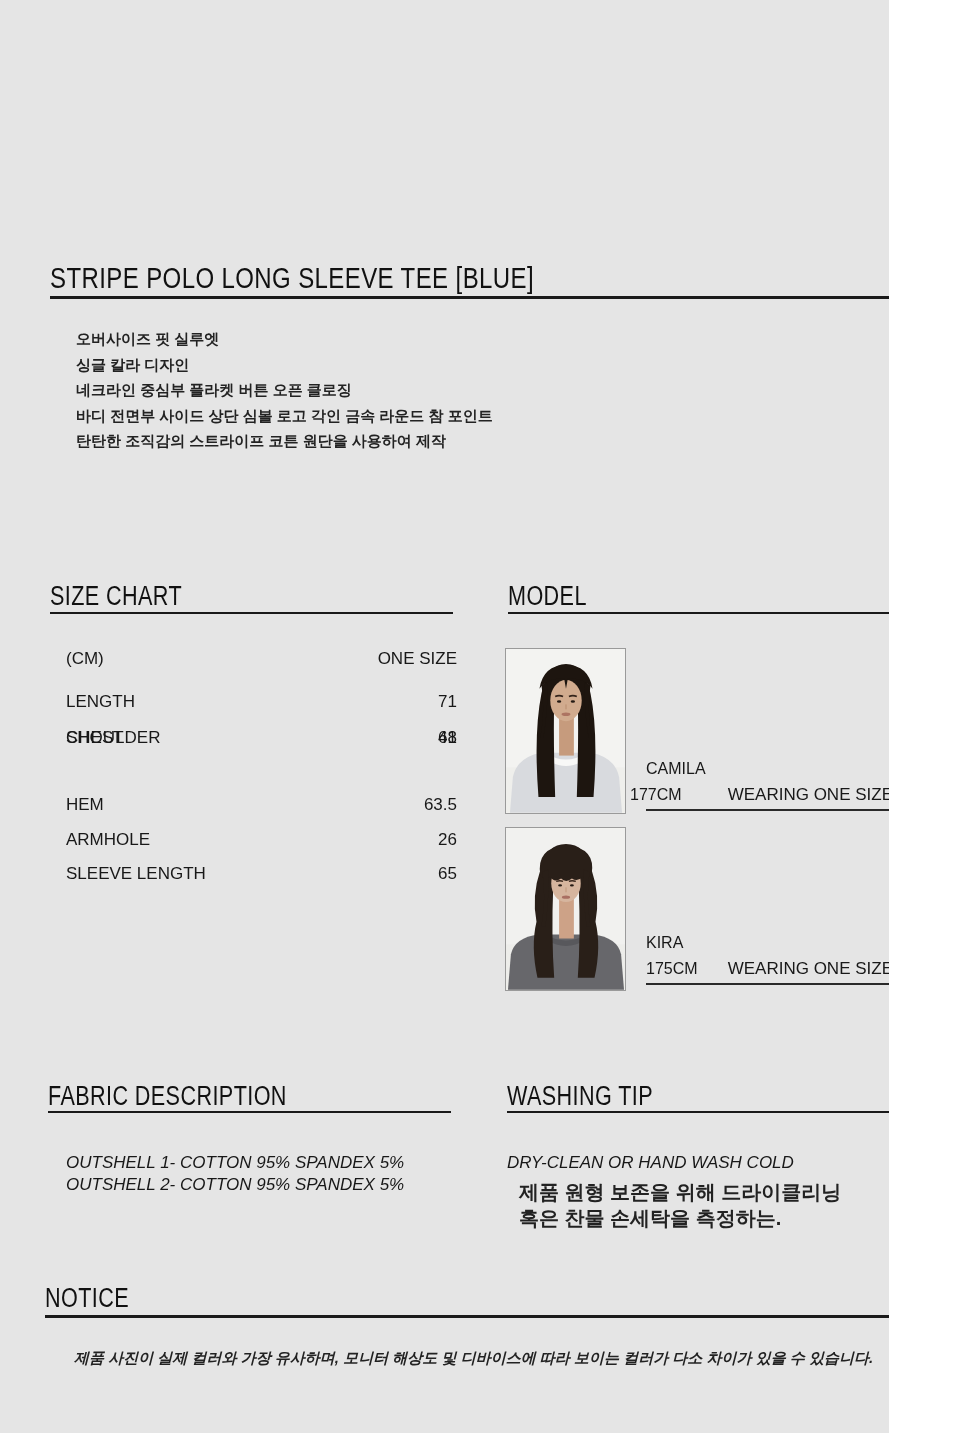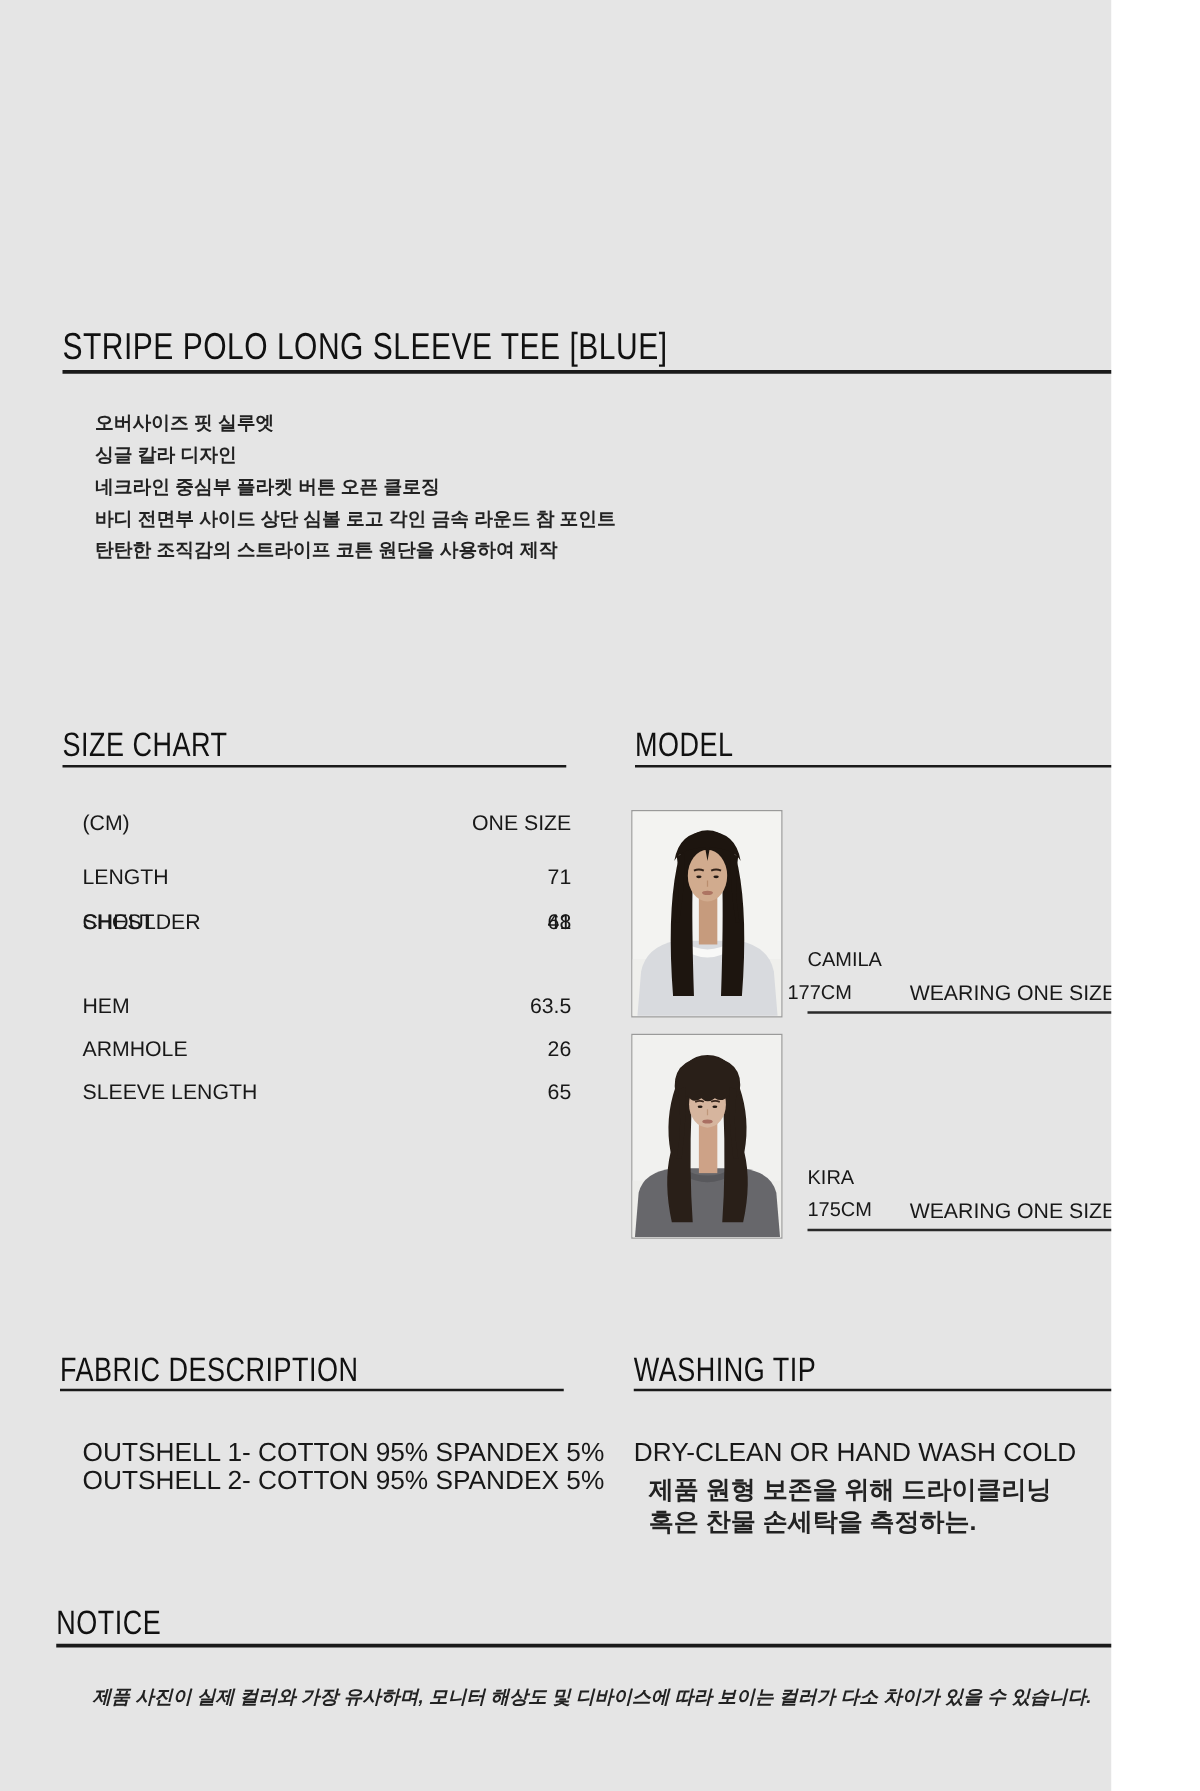--- a/index.html
+++ b/index.html
@@ -16,21 +16,21 @@
   .feature-list{left:64px;top:326px;font-size:15px;line-height:25.5px;}
   .sc-row{position:absolute;left:66px;width:391px;height:22px;font-size:17px;color:#181818;}
   .sc-row .cell-value{position:absolute;right:0;top:0;}
   .sc-row .cell-label{position:absolute;left:0;top:0;}
   .photo{position:absolute;left:505px;width:121px;border:1px solid #9a9a9a;box-sizing:border-box;background:#f3f3f1;}
   .photo svg{display:block;width:100%;height:100%;}
   .model-name{font-size:16px;color:#181818;}
   .model-height{font-size:16px;color:#181818;}
   .model-wearing{left:646px;width:247px;text-align:right;font-size:17px;color:#181818;}
   .model-rule{left:646px;width:247px;height:2px;background:#2a2a2a;position:absolute;}
-  .body-en{font-size:21px;line-height:22px;color:#181818;}
+  .body-en{font-size:17px;line-height:22px;color:#181818;font-style:italic;}
   .body-kr{font-size:20px;line-height:25.5px;}
   .notice-lines{font-size:15px;line-height:26px;font-style:italic;}
 </style>
 </head>
 <body>
 
 <div class="page">
 
   <div class="abs page-title">
     <span class="cond">STRIPE POLO LONG SLEEVE TEE [BLUE]</span>

